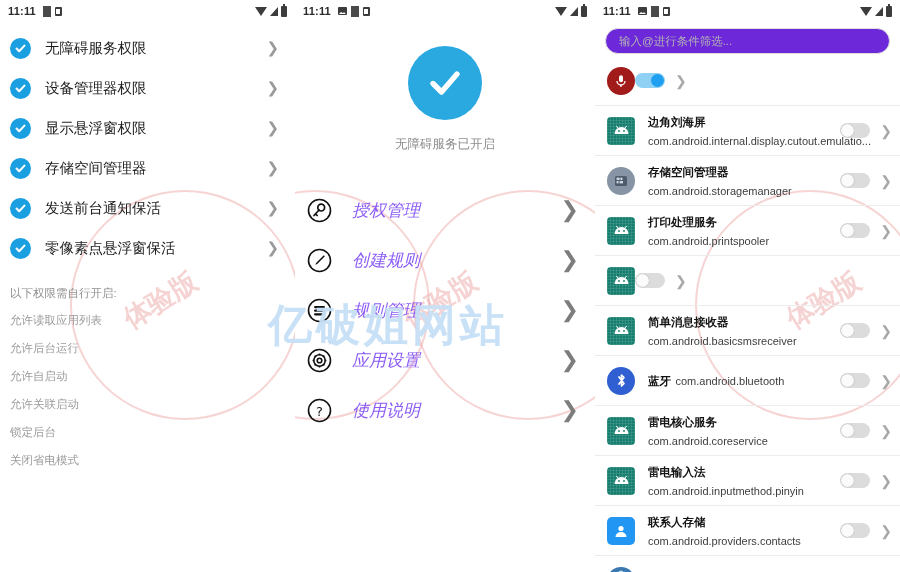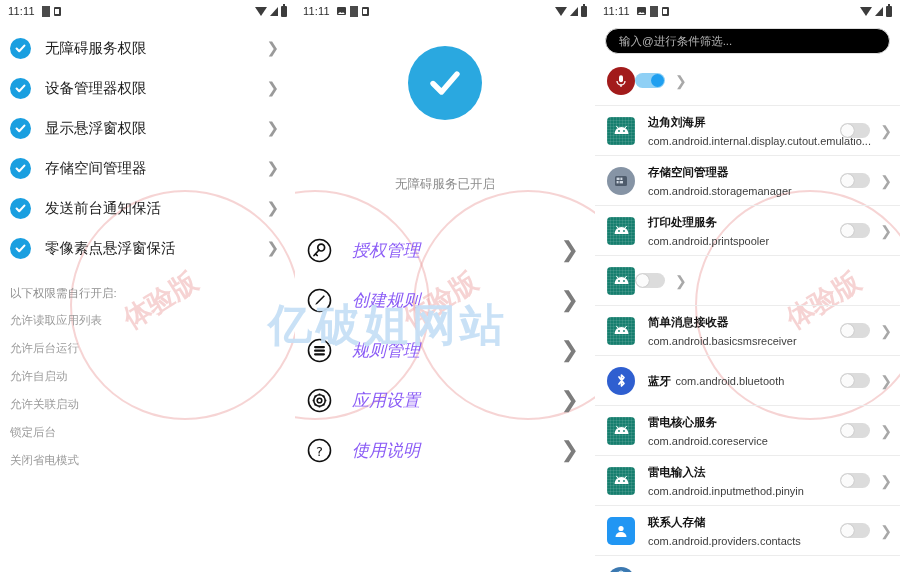--- a/index.html
+++ b/index.html
@@ -14,21 +14,21 @@
   #screen-left   { width: 295px; }
   #screen-middle { width: 300px; }
   #screen-right  { width: 305px; }
 
   
   .statusbar {
     height: 22px; display: flex; align-items: center;
     padding: 0 8px; font-size: 11px; color: #2b2b2b;
     letter-spacing: 0.2px;
   }
-  .sb-time { font-size: 11px; font-weight: 400; }
+  .sb-time { font-size: 11px; font-weight: 700; }
   .sb-left-icons { display: flex; align-items: center; gap: 4px; margin-left: 7px; }
   .sb-spacer { flex: 1; }
   .sb-right-icons { display: flex; align-items: center; gap: 3px; }
   .ic-img { width: 9px; height: 8px; background: #3c3c3c; border-radius: 1px; position: relative; }
   .ic-img::after { content:""; position:absolute; left:1px; top:4px; width:7px; height:3px; background:#fff; clip-path: polygon(0 100%, 30% 30%, 55% 70%, 75% 40%, 100% 100%); }
   .ic-sq { width: 8px; height: 11px; background: #4a4a4a; }
   .ic-doc { width: 7px; height: 9px; background: #3c3c3c; border-radius: 1px; position: relative; }
   .ic-doc::after { content:""; position:absolute; left:1.5px; top:2px; width:4px; height:5px; background:#fff; }
   .ic-wifi { width: 0; height: 0; border-left: 6px solid transparent; border-right: 6px solid transparent; border-top: 9px solid #3c3c3c; }
   .ic-signal { width: 0; height: 0; border-left: 8px solid transparent; border-bottom: 9px solid #3c3c3c; }
@@ -54,41 +54,41 @@
   }
   .chev {
     color: #9a9a9a; font-size: 15px; line-height: 1;
     font-family: "DejaVu Sans", sans-serif; font-weight: 300;
   }
   .manual-block { padding: 18px 0 0 10px; position: relative; z-index: 3; }
   .manual-title { font-size: 11.5px; color: #8f8f8f; margin-bottom: 12px; }
   .manual-item { font-size: 11.5px; color: #9b9b9b; margin-bottom: 13px; }
 
   
-  .hero { padding-top: 24px; display: flex; flex-direction: column; align-items: center; position: relative; z-index: 3; gap: 40px; }
+  .hero { padding-top: 24px; display: flex; flex-direction: column; align-items: center; position: relative; z-index: 3; }
   .hero-circle {
     width: 74px; height: 74px; border-radius: 50%;
     background: #2aa8e0; display: flex; align-items: center; justify-content: center;
   }
   .hero-caption { margin-top: 16px; font-size: 12.5px; color: #8c8c8c; }
   .menu-list { margin-top: 32px; position: relative; z-index: 3; }
   .menu-row {
     display: flex; align-items: center;
     height: 50px; padding: 0 16px 0 12px;
   }
   .menu-ic { flex: 0 0 25px; width: 25px; height: 25px; }
   .menu-label { flex: 1; margin-left: 20px; font-size: 17px; color: #8b5cf6; font-style: italic; }
   .chev-big { color: #7d7d7d; font-size: 22px; font-weight: 200; line-height: 1; font-family: "DejaVu Sans", sans-serif; }
 
   
   .searchbox {
     margin: 6px 10px 2px 10px; height: 26px;
     border: 1px solid #dedede; border-radius: 13px;
     display: flex; align-items: center; padding: 0 13px;
-    position: relative; z-index: 3; background: #000000;
+    position: relative; z-index: 3; background: #6d28d9;
   }
   .search-ph { font-size: 11.5px; color: #b3b3b3; }
   .app-list { position: relative; z-index: 3; }
   .app-row {
     display: flex; align-items: center;
     height: 50px; padding: 0 8px 0 12px;
     border-bottom: 1px solid #ececec;
     background: transparent;
   }
   .app-ic { flex: 0 0 28px; width: 28px; height: 28px; position: relative; }

